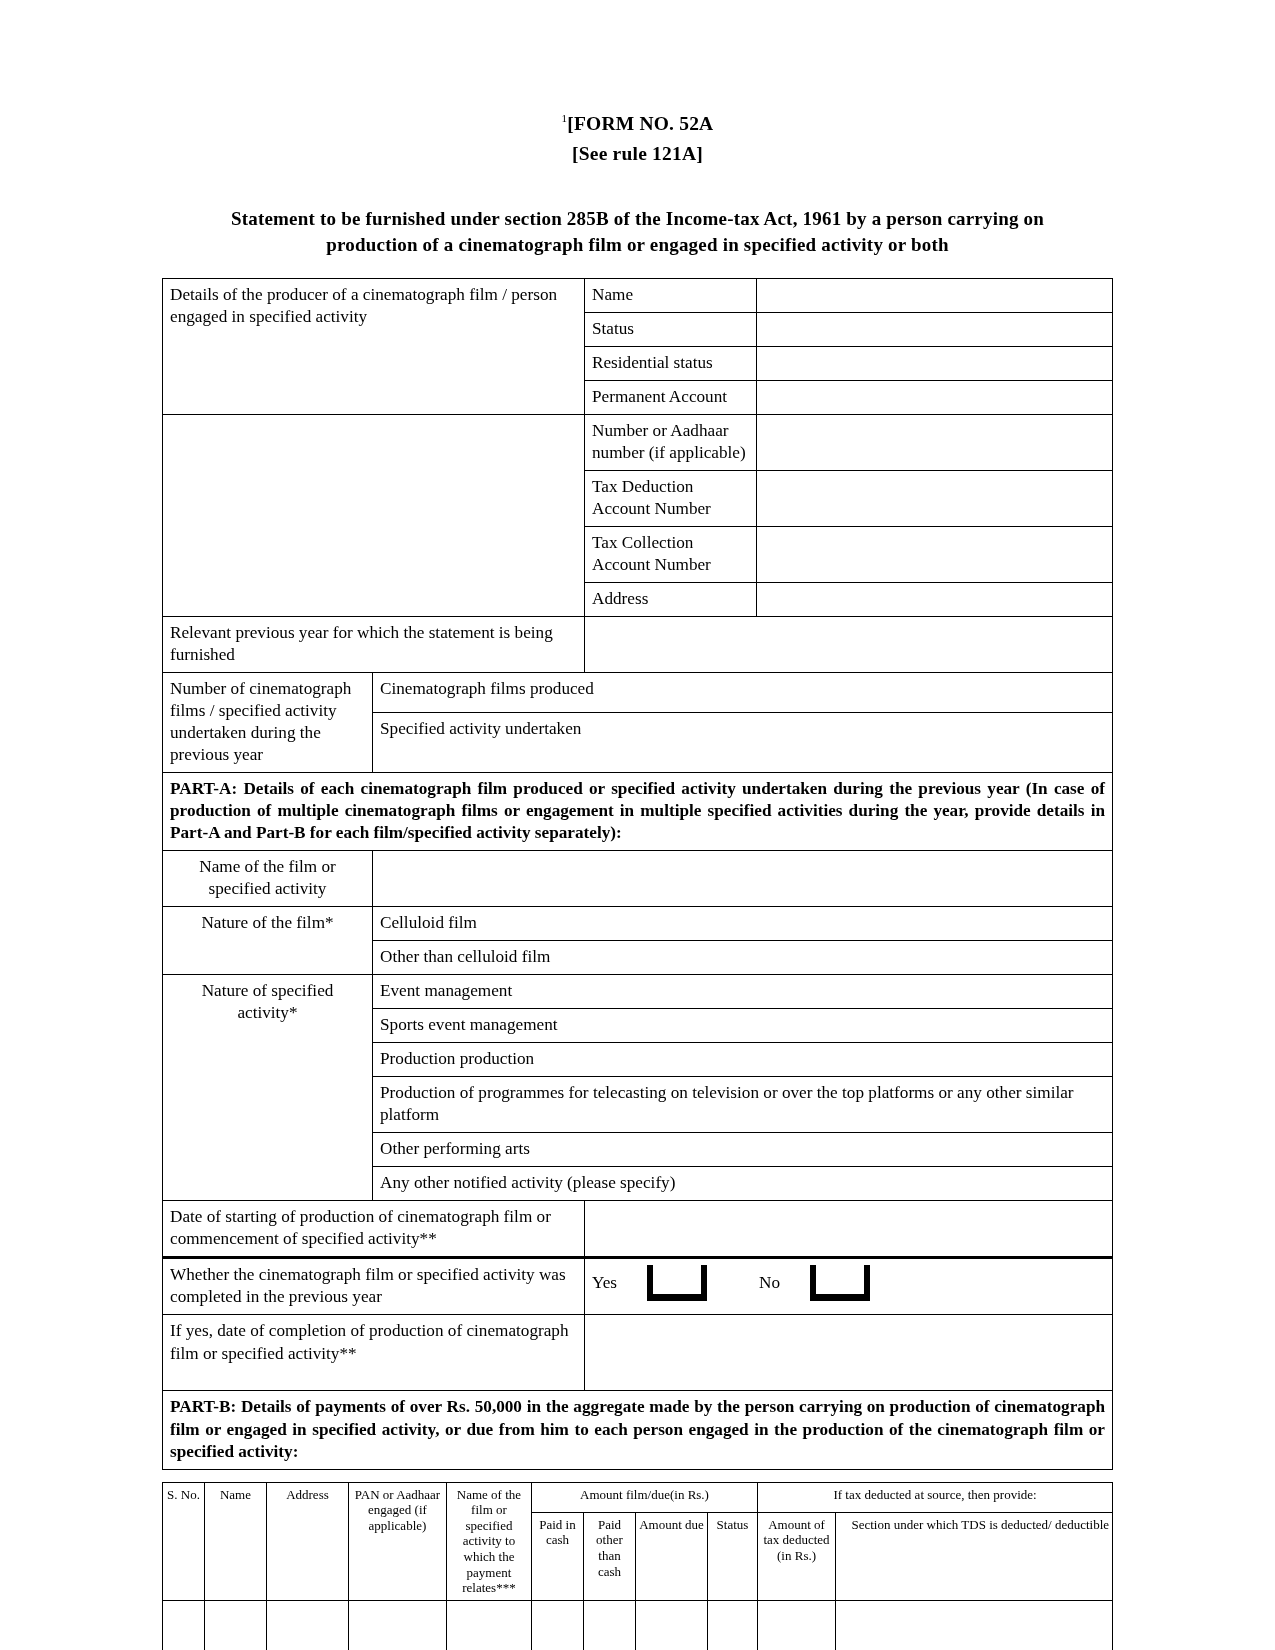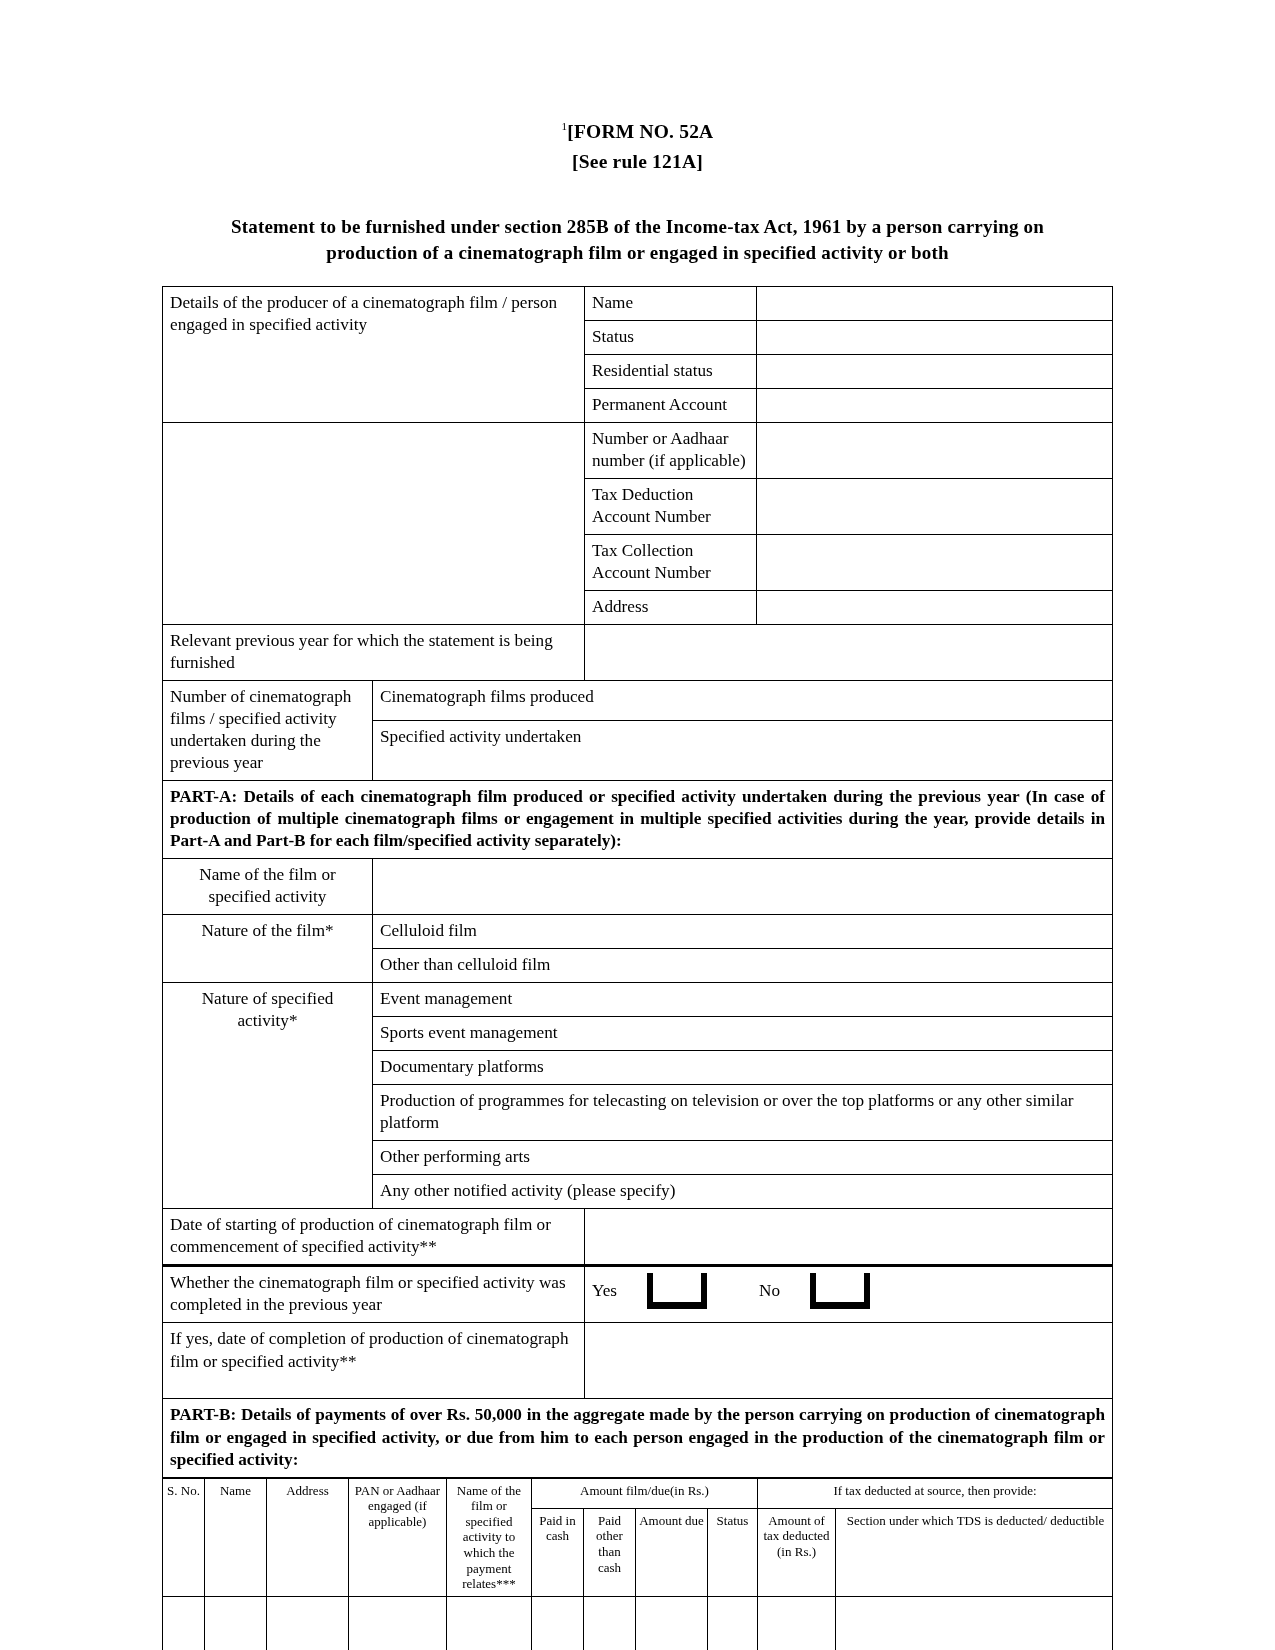--- a/index.html
+++ b/index.html
@@ -9,42 +9,42 @@
     height: 1650px;
     background: #ffffff;
     font-family: "Liberation Serif", "DejaVu Serif", serif;
     color: #000000;
     overflow: hidden;
   }
   .page {
     position: relative;
     width: 1275px;
     height: 1160px;
-    padding: 8px;
+    padding: 0;
   }
 
   
   .titles { padding-top: 112px; text-align: center; }
   .t-line { font-weight: bold; font-size: 19.5px; letter-spacing: .2px; }
   .t-form { margin-bottom: 0; }
   .t-form .sup { font-size: 11px; vertical-align: super; font-weight: normal; }
   .t-rule { margin-top: 8px; }
   .t-stmt {
     margin-top: 41px;
     width: 880px;
     margin-left: auto; margin-right: auto;
     line-height: 1.38;
     font-size: 19px;
   }
 
   
   .ftable {
     border-collapse: collapse;
     width: 950px;
-    margin: 20px auto 0 auto;
+    margin: 20px auto 12px auto;
     table-layout: fixed;
   }
   .ftable td {
     border: 1.6px solid #000;
     padding: 5px 7px 6px 7px;
     font-size: 17.2px;
     line-height: 1.28;
     vertical-align: top;
   }
   .ctr { text-align: center; }
@@ -92,21 +92,21 @@
     table-layout: fixed;
   }
   .btable td {
     border: 1.6px solid #000;
     font-size: 13px;
     line-height: 1.2;
     padding: 4px 3px;
     text-align: center;
     vertical-align: top;
   }
-  .btable td.left { text-align: center; padding-left: 6px; }
+  .btable td.left { text-align: right; padding-left: 6px; }
   .btable td.tall { height: 180px; }
 </style>
 </head>
 <body>
 
 <div class="page">
 
   <div class="titles">
     <div class="t-line t-form"><span class="sup">1</span><span>[FORM  NO. 52A</span></div>
     <div class="t-line t-rule">[See rule 121A]</div>
@@ -192,21 +192,21 @@
     </tr>
 
     <tr>
       <td rowspan="6" class="ctr vmid">Nature of specified activity*</td>
       <td colspan="3">Event management</td>
     </tr>
     <tr>
       <td colspan="3">Sports event management</td>
     </tr>
     <tr>
-      <td colspan="3">Documentary platforms</td>
+      <td colspan="3">Production production</td>
     </tr>
     <tr>
       <td colspan="3">Production of programmes for telecasting on television or over the top platforms or any other similar platform</td>
     </tr>
     <tr>
       <td colspan="3">Other performing arts</td>
     </tr>
     <tr>
       <td colspan="3">Any other notified activity (please specify)</td>
     </tr>

